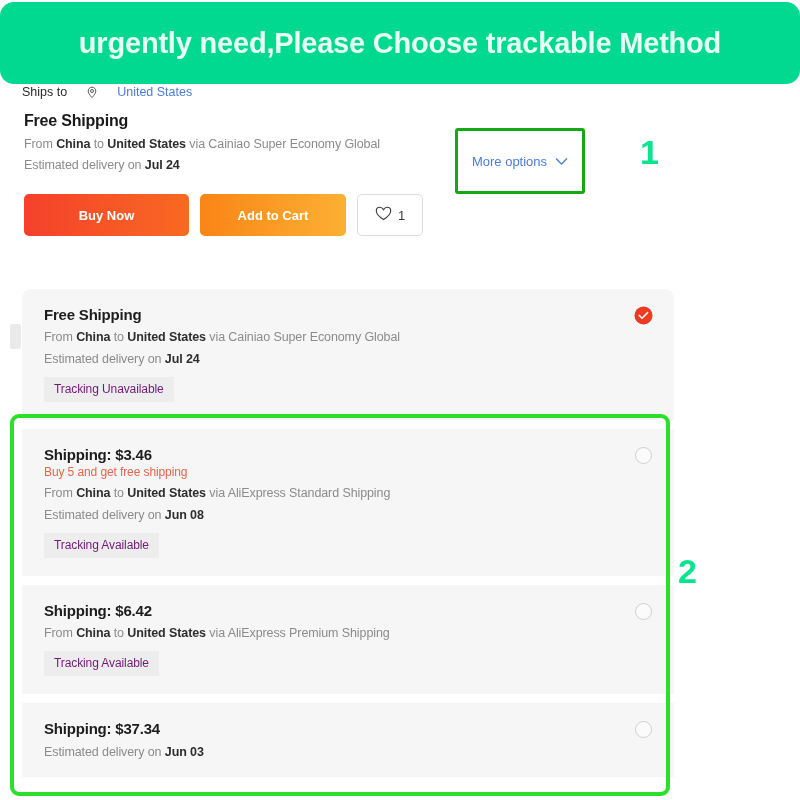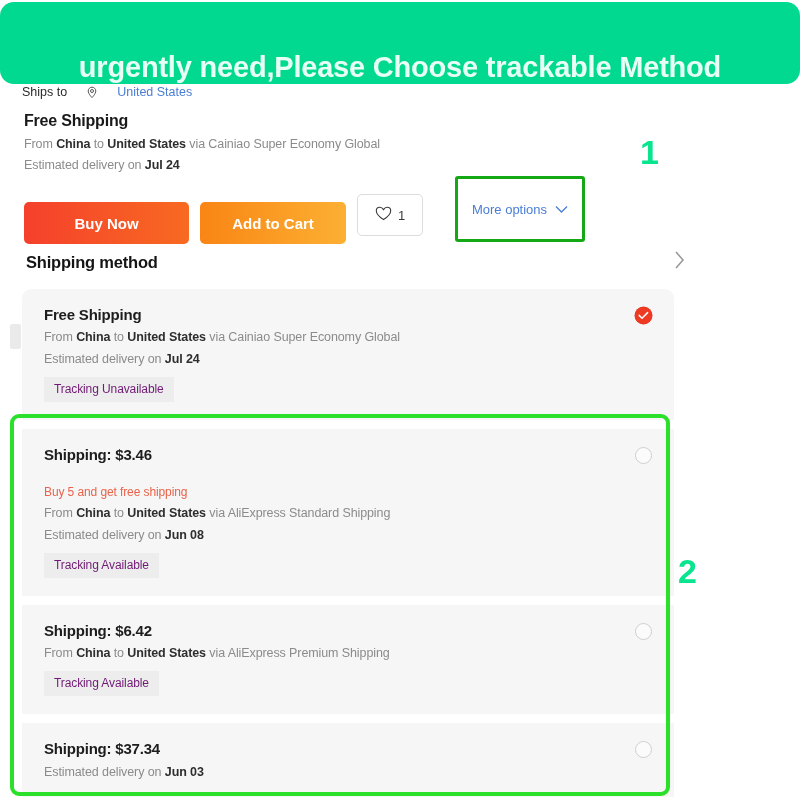--- a/index.html
+++ b/index.html
@@ -20,21 +20,21 @@
   }
 
   
   .banner {
     position: absolute;
     left: 0; top: 2px;
     width: 800px; height: 82px;
     background: #00d98f;
     border-radius: 14px;
     display: flex;
-    align-items: flex-end;
+    align-items: center;
     justify-content: center;
   }
   .banner-text {
     color: #e8fff5;
     font-size: 29px;
     font-weight: bold;
     letter-spacing: -0.2px;
     white-space: nowrap;
   }
 
@@ -69,21 +69,20 @@
     position: absolute;
     left: 455px; top: 128px;
     width: 130px; height: 66px;
     border: 3px solid #14a814;
     border-radius: 3px;
     background: #ffffff;
     display: flex;
     align-items: center;
     justify-content: center;
     gap: 8px;
-    margin-top: 48px;
   }
   .more-options-label { color: #4a7dd6; font-size: 13px; }
   .chev-down { display: block; }
 
   .anno-1 {
     position: absolute;
     left: 640px; top: 133px;
     color: #09e58e;
     font-size: 34px;
     font-weight: bold;
@@ -95,24 +94,23 @@
     font-size: 34px;
     font-weight: bold;
   }
 
   
   .actions { position: absolute; left: 24px; top: 194px; display: flex; gap: 11px; }
   .btn {
     height: 42px;
     border-radius: 5px;
     display: flex; align-items: center; justify-content: center;
-    color: #ffffff; font-size: 15px; font-weight: bold;
+    color: #ffffff; font-size: 13px; font-weight: bold;
     border: none; cursor: pointer;
     font-family: "Liberation Sans", sans-serif;
-    margin-top: 8px;
   }
   .btn-buy { width: 165px; background: linear-gradient(90deg, #f5402c 0%, #f86a21 100%); }
   .btn-cart { width: 146px; background: linear-gradient(90deg, #f98515 0%, #fcb033 100%); }
   .btn-wish {
     width: 66px; height: 42px;
     background: #ffffff; border: 1px solid #dcdcdc; border-radius: 5px;
     display: flex; align-items: center; justify-content: center; gap: 6px;
     cursor: pointer;
   }
   .wish-count { color: #3b3b3b; font-size: 13px; }
@@ -133,21 +131,21 @@
     background: #f6f6f6;
     padding: 17px 20px 18px 22px;
   }
   .opt.first { border-radius: 9px 9px 0 0; }
   .opt-sep { height: 9px; background: #ffffff; }
 
   .opt-price {
     font-size: 15px; font-weight: bold; color: #1d1d1d; letter-spacing: -0.2px;
   }
   .opt-promo {
-    font-size: 12px; color: #e8634a; margin-top: 22px; letter-spacing: -0.1px;
+    font-size: 12px; color: #e8634a; margin-top: 2px; letter-spacing: -0.1px;
   }
   .opt-route {
     font-size: 12.5px; color: #8b8b8b; margin-top: 7px; letter-spacing: -0.1px;
     white-space: nowrap;
   }
   .opt-route b { color: #2e2e2e; font-weight: bold; }
   .opt-eta {
     font-size: 12.5px; color: #8b8b8b; margin-top: 8px; letter-spacing: -0.1px;
   }
   .opt-eta b { color: #2e2e2e; font-weight: bold; }
@@ -234,28 +232,20 @@
     <div class="btn-wish">
       <span>
         <svg width="17" height="15" viewBox="0 0 17 15">
           <path d="M8.5 13.5S1.3 9.2 1.3 4.8C1.3 2.7 2.9 1.3 4.8 1.3c1.4 0 2.9 1 3.7 2.3.8-1.3 2.3-2.3 3.7-2.3 1.9 0 3.5 1.4 3.5 3.5 0 4.4-7.2 8.7-7.2 8.7z" fill="none" stroke="#3b3b3b" stroke-width="1.1"></path>
         </svg>
       </span>
       <span class="wish-count">1</span>
     </div>
   </div>
 
-  <div class="sm-header">
-    <span class="sm-title">Shipping method</span>
-    <span>
-      <svg width="12" height="20" viewBox="0 0 12 20">
-          <path d="M2 2l7 8-7 8" fill="none" stroke="#9a9a9a" stroke-width="1.6"></path>
-        </svg>
-    </span>
-  </div>
 
   <div class="clip">
     <div class="options-wrap" style="top:0">
         <div class="opt first"><div class="opt-price">Free Shipping</div><div class="opt-route"><span>From </span><b>China</b><span> to </span><b>United States</b><span> via Cainiao Super Economy Global</span></div><div class="opt-eta"><span>Estimated delivery on </span><b>Jul 24</b></div><div class="badge">Tracking Unavailable</div><div class="radio checked">
             <svg width="11" height="9" viewBox="0 0 11 9">
               <path d="M1.2 4.4l2.8 2.8L9.6 1.6" fill="none" stroke="#fff" stroke-width="1.5" stroke-linecap="round"></path>
             </svg>
           </div></div>
         <div class="opt-sep"></div>
         <div class="opt"><div class="opt-price">Shipping: $3.46</div><div class="opt-promo">Buy 5 and get free shipping</div><div class="opt-route"><span>From </span><b>China</b><span> to </span><b>United States</b><span> via AliExpress Standard Shipping</span></div><div class="opt-eta"><span>Estimated delivery on </span><b>Jun 08</b></div><div class="badge">Tracking Available</div><div class="radio"></div></div>

